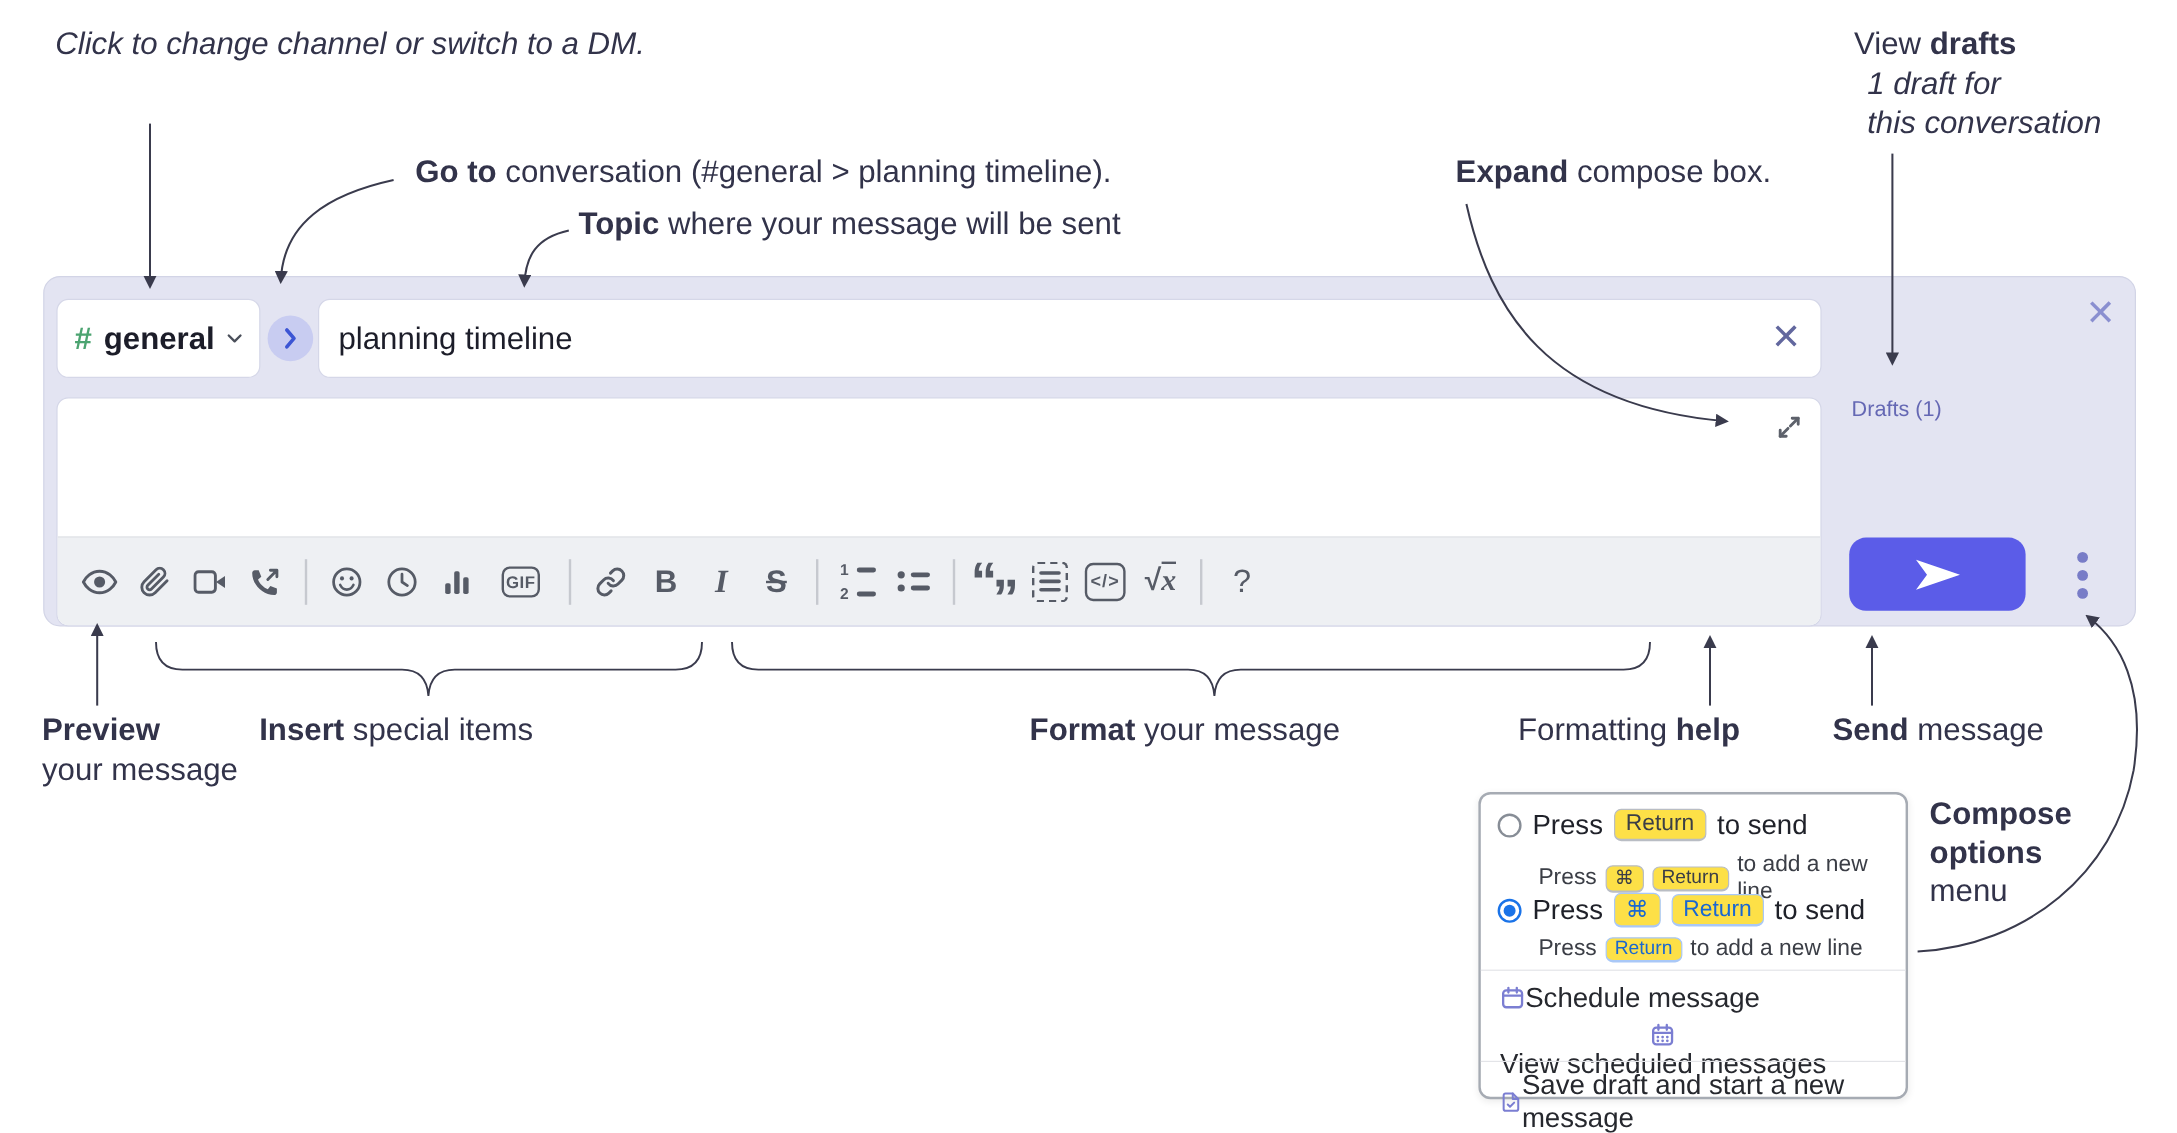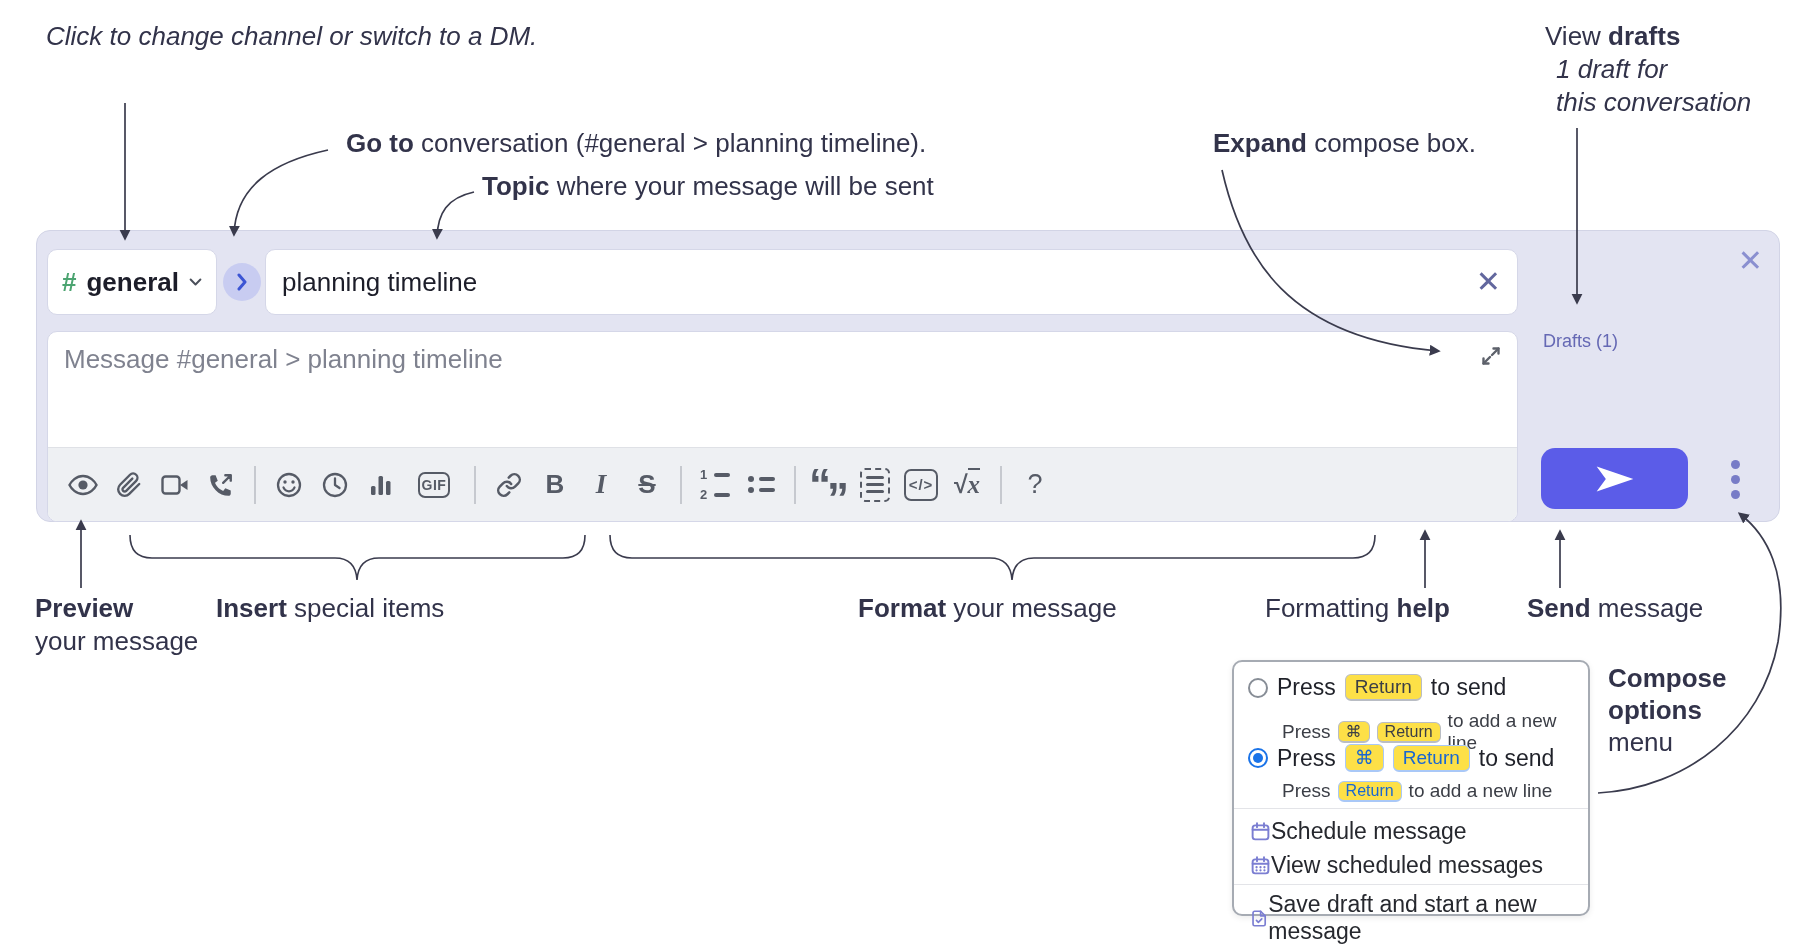--- a/index.html
+++ b/index.html
@@ -137,21 +137,20 @@
   </div>
 
   <div class="abs whitebox topic-input-wrap">
     <input class="topic-input" value="planning timeline" style="">
     <span class="clear-x">✕</span>
   </div>
 
   <span class="abs panel-close">✕</span>
 
   <div class="abs whitebox msg-box">
-    <span class="abs placeholder">Message #general &gt; planning timeline</span>
     <span class="abs expand-btn">
       <svg width="24" height="24" viewBox="0 0 24 24" fill="none" stroke="#5d616b" stroke-width="2.4" stroke-linecap="round" stroke-linejoin="round">
         <path d="M14.5 4.5h5v5"></path>
           <path d="M19.5 4.5l-6.5 6.5"></path>
         <path d="M9.5 19.5h-5v-5"></path>
           <path d="M4.5 19.5l6.5-6.5"></path>
       </svg>
     </span>
 
     <div class="toolbar">
@@ -342,21 +341,21 @@
 
   <div class="pdiv" style="top:146px;"></div>
 
   <div class="pitem" style="top:156px;">
     <svg width="21" height="21" viewBox="0 0 24 24" fill="none" stroke="#7b7ed2" stroke-width="2.2" stroke-linecap="round">
         <rect x="3" y="5" width="18" height="16" rx="3"></rect>
         <path d="M8 2.5V7M16 2.5V7M3 10h18"></path>
       </svg>
     <span>Schedule message</span>
   </div>
-  <div class="pitem" style="top:190px;">
+  <div class="pitem" style="top:190px;flex-direction:column;">
     <svg width="21" height="21" viewBox="0 0 24 24" fill="none" stroke="#7b7ed2" stroke-width="2.2" stroke-linecap="round">
         <rect x="3" y="5" width="18" height="16" rx="3"></rect>
         <path d="M8 2.5V7M16 2.5V7M3 10h18"></path>
         <path d="M7.5 14h.01M12 14h.01M16.5 14h.01M7.5 17.5h.01M12 17.5h.01M16.5 17.5h.01" stroke-width="2.6"></path>
       </svg>
     <span>View scheduled messages</span>
   </div>
 
   <div class="pdiv" style="top:222px;"></div>
 

